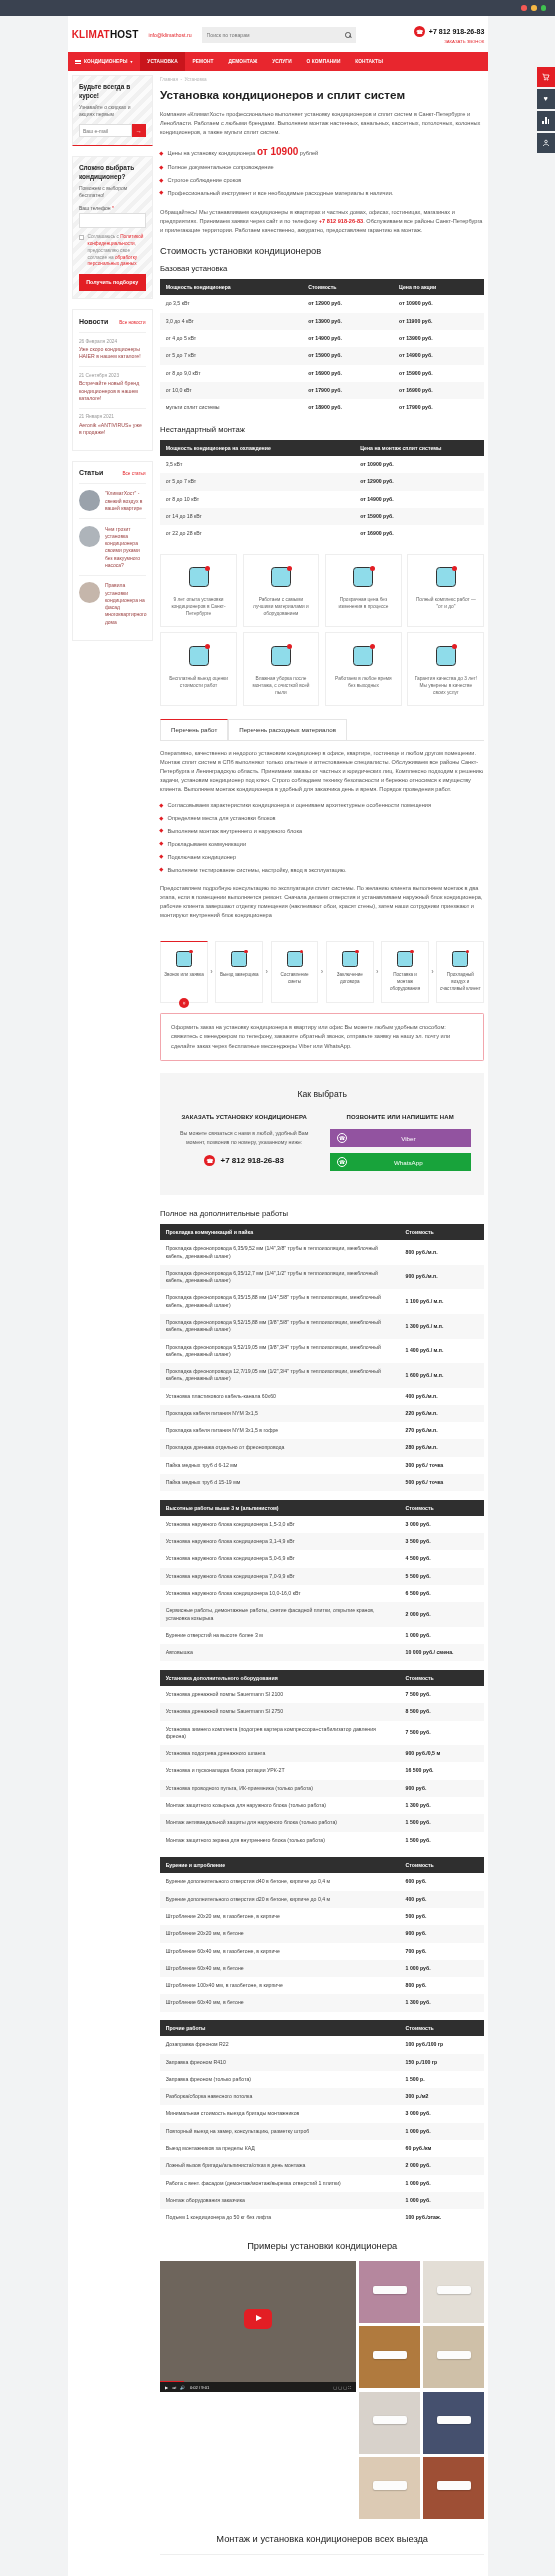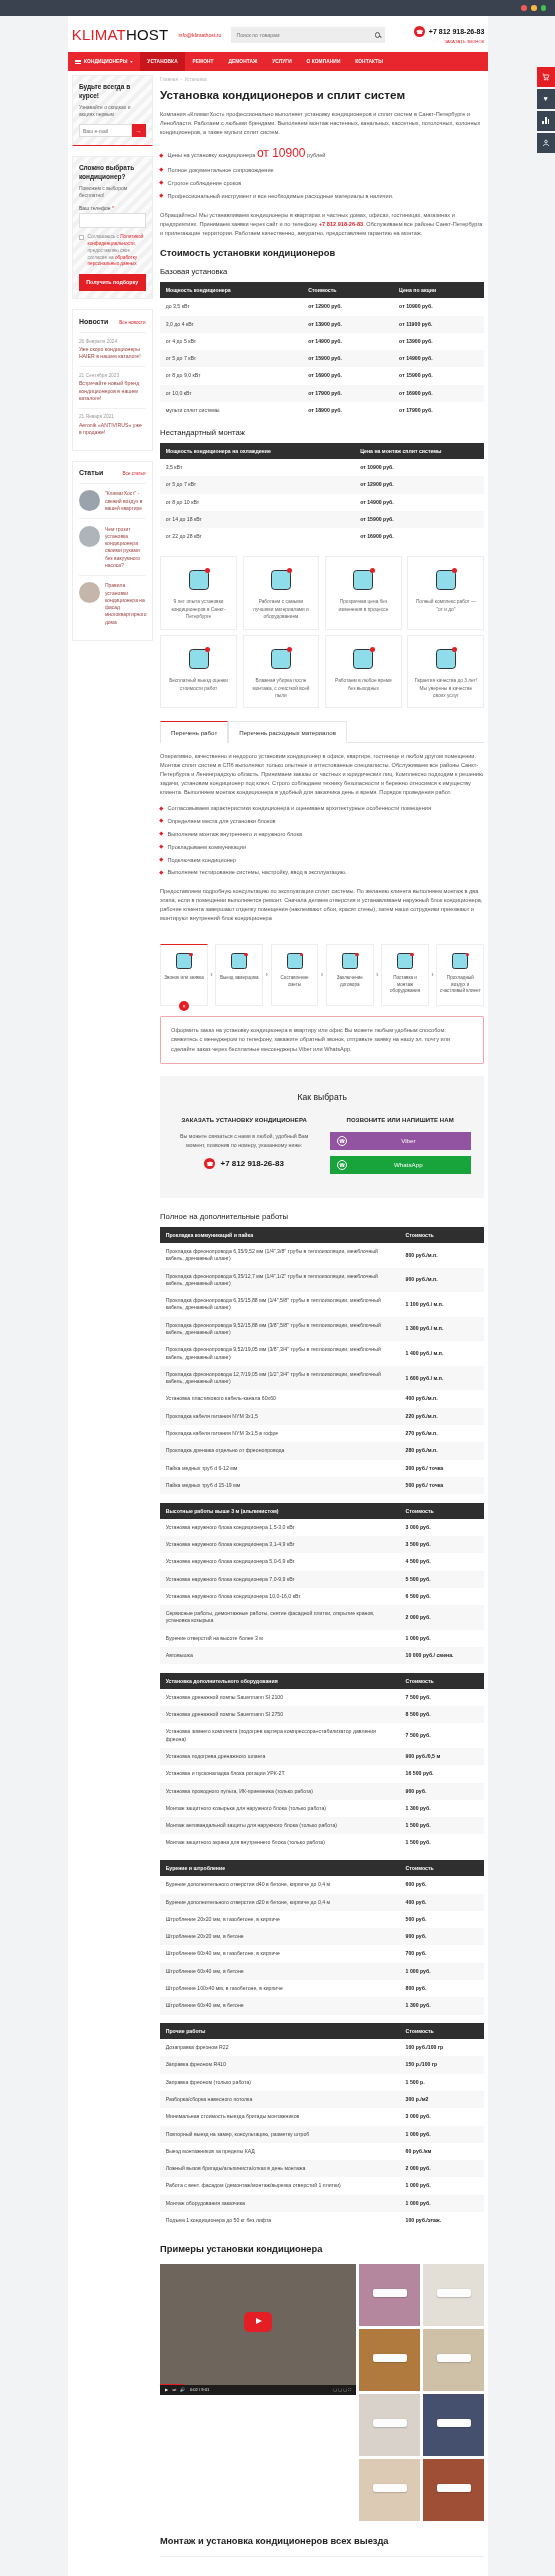--- a/index.html
+++ b/index.html
@@ -6,21 +6,21 @@
 body{width:555px;background:#f2f3f4;font-family:"Liberation Sans",sans-serif;color:#333;font-size:5.6px;position:relative}
 a{text-decoration:none}
 
 .browser-bar{height:16px;background:#3a4250;display:flex;align-items:center;justify-content:flex-end;gap:4.3px;padding-right:8.6px}
 .tl-dot{width:5.6px;height:5.6px;border-radius:50%}
 .tl-red{background:#f45954}.tl-yellow{background:#f7b844}.tl-green{background:#3fc24f}
 
 .container{width:420px;margin-left:68px;background:#fff;padding:0 0 3.7px 0}
 
 .site-header{display:flex;align-items:center;padding:10px 3.7px 8.6px 3.7px;gap:10px;background:#fff}
-.logo{font-size:15px;font-weight:normal;letter-spacing:0.2px;white-space:nowrap}
+.logo{font-size:10px;font-weight:bold;letter-spacing:0.2px;white-space:nowrap}
 .logo .k{color:#e31e24}.logo .h{color:#111}
 .header-email{color:#e31e24;font-size:5.2px}
 .search-box{display:flex;flex:1;max-width:154px;background:#ededed;align-items:center;height:15.4px;padding:0 5px;gap:3.7px}
 .search-input{flex:1;border:none;background:transparent;font-size:5.2px;outline:none;color:#333;min-width:0}
 .header-phone{margin-left:auto;text-align:right}
 .phone-badge{display:flex;align-items:center;gap:3.7px;font-weight:bold;font-size:7px;color:#111;justify-content:flex-end}
 .phone-circle{width:11px;height:11px;border-radius:50%;background:#e31e24;color:#fff;display:flex;align-items:center;justify-content:center;font-size:5.6px;flex:none}
 .callback-link{color:#e31e24;font-size:4.3px;margin-top:1.9px;display:block}
 
 .main-nav{display:flex;background:#e8262e;height:18.5px;align-items:stretch}
@@ -61,25 +61,25 @@
 .article-thumb{width:21px;height:21px;border-radius:50%;flex:none;background:#c5b6ab}
 .article-item:nth-of-type(2) .article-thumb{background:#9aa2ab}
 .article-item:nth-of-type(3) .article-thumb{background:#aeb4ba}
 .article-title{color:#9c4343;font-size:5px;line-height:1.45}
 
 .breadcrumb{font-size:4.7px;color:#b5b5b5;margin:2.5px 0 6.2px}
 .breadcrumb .sep{margin:0 2.5px}
 h1.page-title{font-size:11.7px;font-weight:bold;color:#222;margin:0 0 8.6px}
 .para{font-size:5.6px;line-height:1.6;color:#555;margin-bottom:7.4px}
 .red-text{color:#e31e24;font-weight:bold}
-.price-highlight{color:#e31e24;font-size:12px;font-weight:normal}
+.price-highlight{color:#e31e24;font-size:10px;font-weight:bold}
 ul.red-bullets{list-style:none;margin:8.6px 0 10px}
 ul.red-bullets li{font-size:5.6px;color:#555;margin-bottom:5px;line-height:1.4}
 ul.red-bullets li::before{content:"";display:inline-block;width:2.5px;height:2.5px;background:#e31e24;margin-right:5px;vertical-align:1.2px;transform:rotate(45deg)}
-h2.section-heading{font-size:9.3px;font-weight:bold;color:#222;margin:11px 0 7.4px}
+h2.section-heading{font-size:9.3px;font-weight:normal;color:#222;margin:11px 0 7.4px}
 h3.sub-heading{font-size:7.7px;font-weight:normal;color:#222;margin:8.6px 0 6.2px}
 table.price{width:100%;border-collapse:collapse;font-size:5.2px;margin-bottom:8.6px}
 table.price th{background:#2f2f2f;color:#fff;text-align:left;padding:5px 5.6px;font-weight:bold}
 table.price td{padding:5px 5.6px;color:#444;line-height:1.4}
 table.price tbody tr:nth-child(even){background:#f7f7f7}
 table.price td.val{font-weight:bold;color:#222;white-space:nowrap}
 .pl-table{margin-bottom:0}
 .adv-grid{display:grid;grid-template-columns:repeat(4,1fr);gap:5.6px;margin:11px 0 2.5px}
 .adv-card{border:0.6px solid #eee;padding:10px 5px 8.6px;text-align:center;min-height:73px;background:#fff}
 .adv-icon{width:20px;height:20px;margin:2.5px auto 8.6px;background:#8fdcea;border:1.2px solid #333;border-radius:3.7px;position:relative}
@@ -102,21 +102,21 @@
 .order-title{text-align:center;font-size:8.6px;color:#222;margin-bottom:15px;font-weight:normal}
 .order-cols{display:flex;gap:15px}
 .order-col{flex:1;text-align:center}
 .order-col-title{font-size:6px;font-weight:bold;color:#222;margin-bottom:8.6px;letter-spacing:0.1px}
 .order-text{font-size:5.3px;color:#555;line-height:1.7;margin-bottom:8.6px}
 .order-phone{display:inline-flex;align-items:center;gap:5px;font-size:8px;font-weight:bold;color:#111}
 .msg-btn{display:flex;align-items:center;height:18.5px;color:#fff;font-size:6.2px;margin-bottom:5.6px;padding:0 7.4px;gap:6.2px;border:none;width:100%;cursor:pointer}
 .msg-btn .msg-label{flex:1;text-align:center}
 .msg-icon{width:10px;height:10px;border:0.9px solid #fff;border-radius:50%;display:flex;align-items:center;justify-content:center;font-size:5px;flex:none}
 .viber{background:#9253a0}.whatsapp{background:#18a33b}
-.center-heading{text-align:left;font-size:9.3px;color:#222;margin:15px 0 10px;font-weight:bold}
+.center-heading{text-align:center;font-size:9.3px;color:#222;margin:15px 0 10px;font-weight:normal}
 .gallery-top{display:flex;gap:3.1px}
 .video{width:196px;height:131px;background:#6e655c;position:relative;flex:none}
 .play-btn{position:absolute;left:50%;top:44%;transform:translate(-50%,-50%);width:28px;height:20px;background:#e31e24;border-radius:5px}
 .play-btn::after{content:"";position:absolute;left:11.7px;top:6.2px;border-left:6.8px solid #fff;border-top:3.7px solid transparent;border-bottom:3.7px solid transparent}
 .video-bar{position:absolute;bottom:0;left:0;right:0;height:10.5px;background:rgba(18,18,18,.88);display:flex;align-items:center;gap:4.3px;padding:0 5px;color:#eee;font-size:4.1px}
 .video-bar::before{content:"";position:absolute;top:-1.2px;left:0;width:12%;height:1.2px;background:#e31e24}
 .vb-right{margin-left:auto;display:flex;gap:3.1px;color:#ccc}
 .photo-grid{flex:1;display:grid;grid-template-columns:1fr 1fr;grid-template-rows:1fr 1fr;gap:3.1px}
 .photo{position:relative;background:#ccc;min-height:62px}
 .photo .ac-unit{position:absolute;top:40%;left:22%;width:56%;height:13%;background:#fcfcfc;border-radius:1.9px;box-shadow:0 0.6px 1.2px rgba(0,0,0,.3)}

